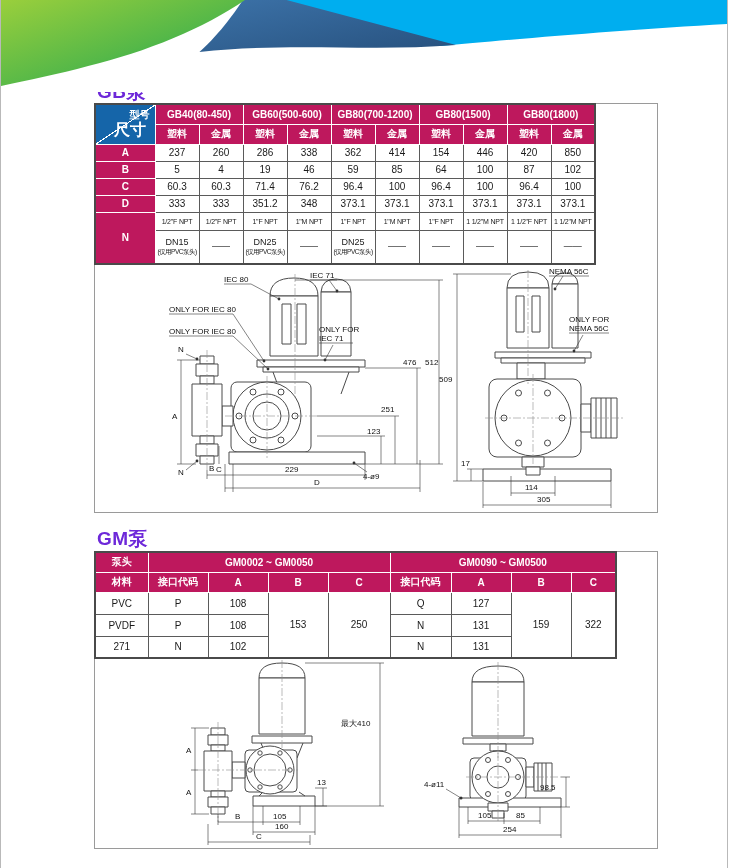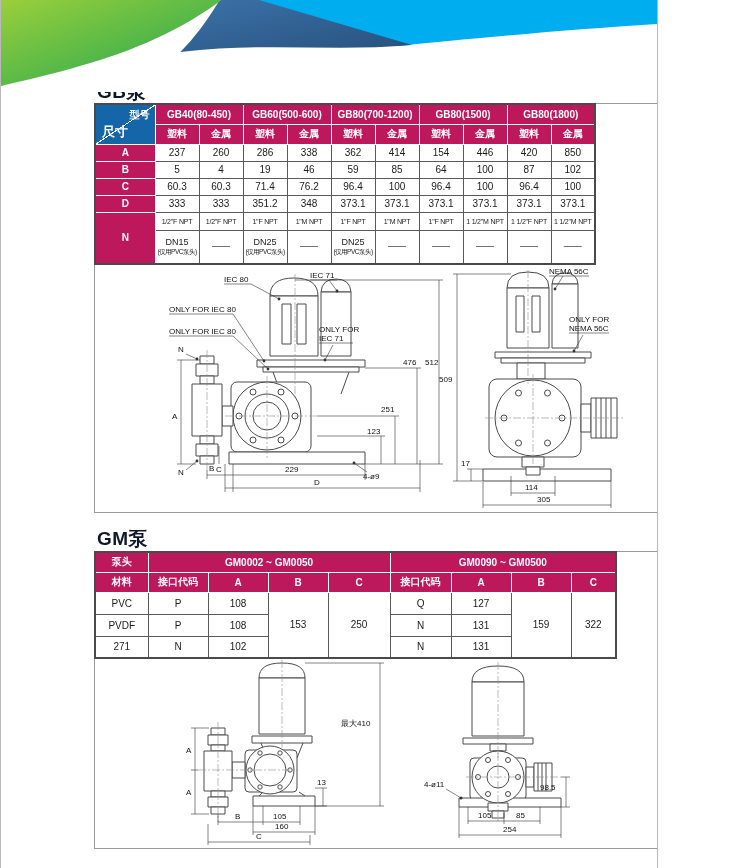--- a/index.html
+++ b/index.html
@@ -1,21 +1,21 @@
 <!DOCTYPE html>
 <html><head>
 <meta charset="utf-8">
 <style>
   * { margin:0; padding:0; box-sizing:border-box; }
   html,body { background:#ffffff; }
   body { font-family:"Liberation Sans", sans-serif; }
-  #page { position:relative; width:658px; height:868px; background:#fff; overflow:hidden;
+  #page { position:relative; width:728px; height:868px; background:#fff; overflow:hidden;
           border-left:1px solid #b9b9b9; border-right:1px solid #b9b9b9; }
   .banner { position:absolute; top:0; left:0; width:100%; height:92px; z-index:2; }
-  .section-title { position:absolute; font-size:19px; font-weight:bold; color:#0f172a; letter-spacing:0.5px; z-index:1; }
+  .section-title { position:absolute; font-size:19px; font-weight:bold; color:#6d28d9; letter-spacing:0.5px; z-index:1; }
   #gb-title { left:96px; top:79px; }
   #gm-title { left:96px; top:526px; }
   .frame { position:absolute; border:1px solid #9a9a9a; background:#fff; }
   #gb-frame { left:93px; top:103px; width:564px; height:410px; }
   #gm-frame { left:93px; top:551px; width:564px; height:298px; }
 
   table { position:absolute; border-collapse:collapse; table-layout:fixed; z-index:1; }
   #gb-table { left:93px; top:103px; width:500px; }
   #gm-table { left:93px; top:551px; width:521px; }
   th, td { border:1px solid #5a5a5a; text-align:center; vertical-align:middle; padding:0;
@@ -24,21 +24,21 @@
   table { border:2px solid #4a4a4a; }
   td { background:#fff; color:#1a1a1a; font-size:10px; }
   .r1 { height:20px; } .r2 { height:20px; } .rd { height:17px; }
   .rn { height:18px; } .rdn { height:34px; } .gmr { height:22px; }
   .npt { font-size:7px; letter-spacing:-0.2px; }
   .dn .dncode { font-size:9px; line-height:11px; }
   .dn .dnnote { font-size:6.5px; letter-spacing:-0.5px; line-height:8px; color:#222; }
   .diag { position:relative;
           background:linear-gradient(to bottom right, #1565a9 49.2%, #ffffff 49.2%, #ffffff 50.8%, #1565a9 50.8%); }
   .diag .dt { position:absolute; top:3px; right:5px; font-size:10px; }
-  .diag .db { position:absolute; bottom:3px; left:6px; font-size:13px; }
+  .diag .db { position:absolute; bottom:3px; left:18px; font-size:16px; }
 
   svg.draw { position:absolute; z-index:1; }
   #gb-draw-left  { left:166px; top:268px; }
   #gb-draw-right { left:436px; top:264px; }
   #gm-draw-left  { left:172px; top:658px; }
   #gm-draw-right { left:415px; top:658px; }
   .ol  { fill:#ffffff; stroke:#4a4a4a; stroke-width:1; stroke-linejoin:round; }
   .ol2 { fill:none;    stroke:#4a4a4a; stroke-width:1; stroke-linejoin:round; }
   .cl  { stroke:#8f8f8f; stroke-width:0.6; fill:none; stroke-dasharray:8 2 2 2; }
   .dim { stroke:#333; stroke-width:0.6; fill:none; }

